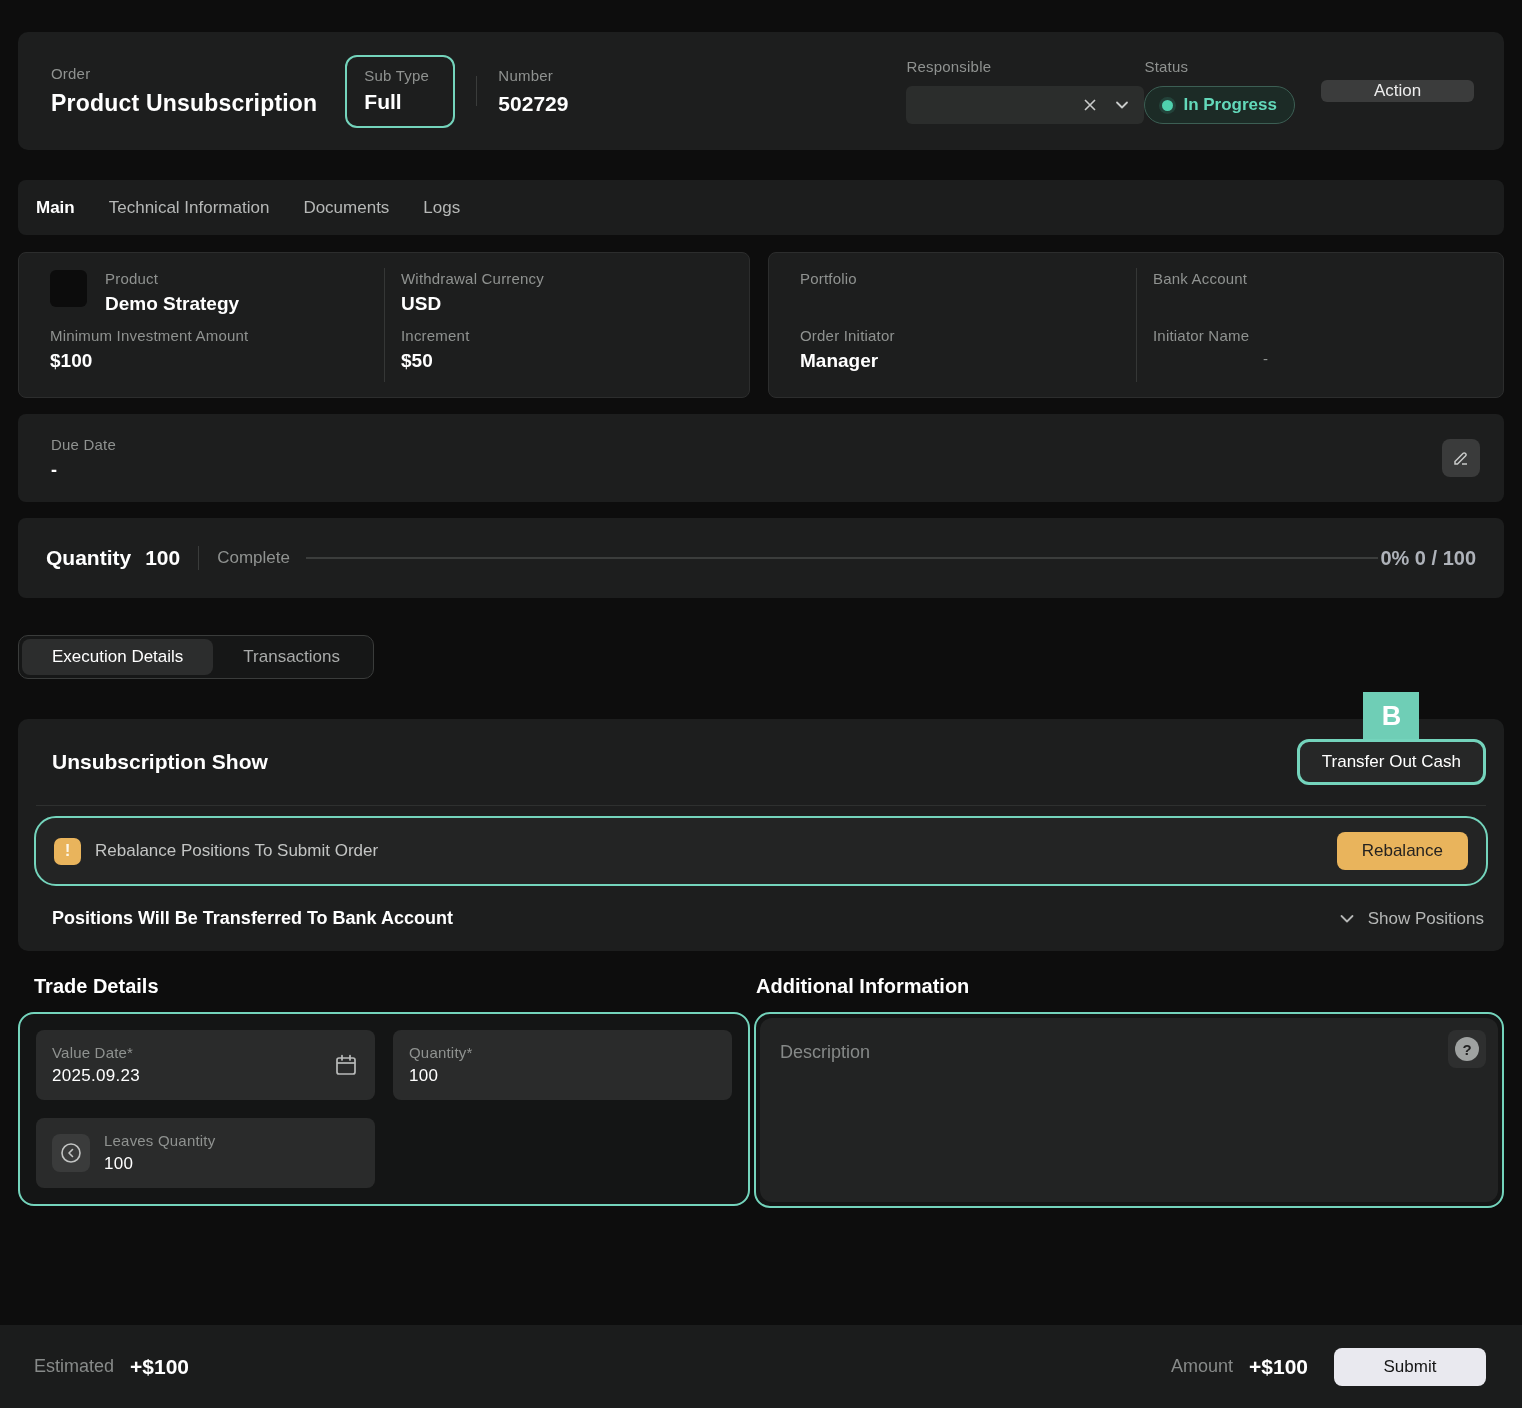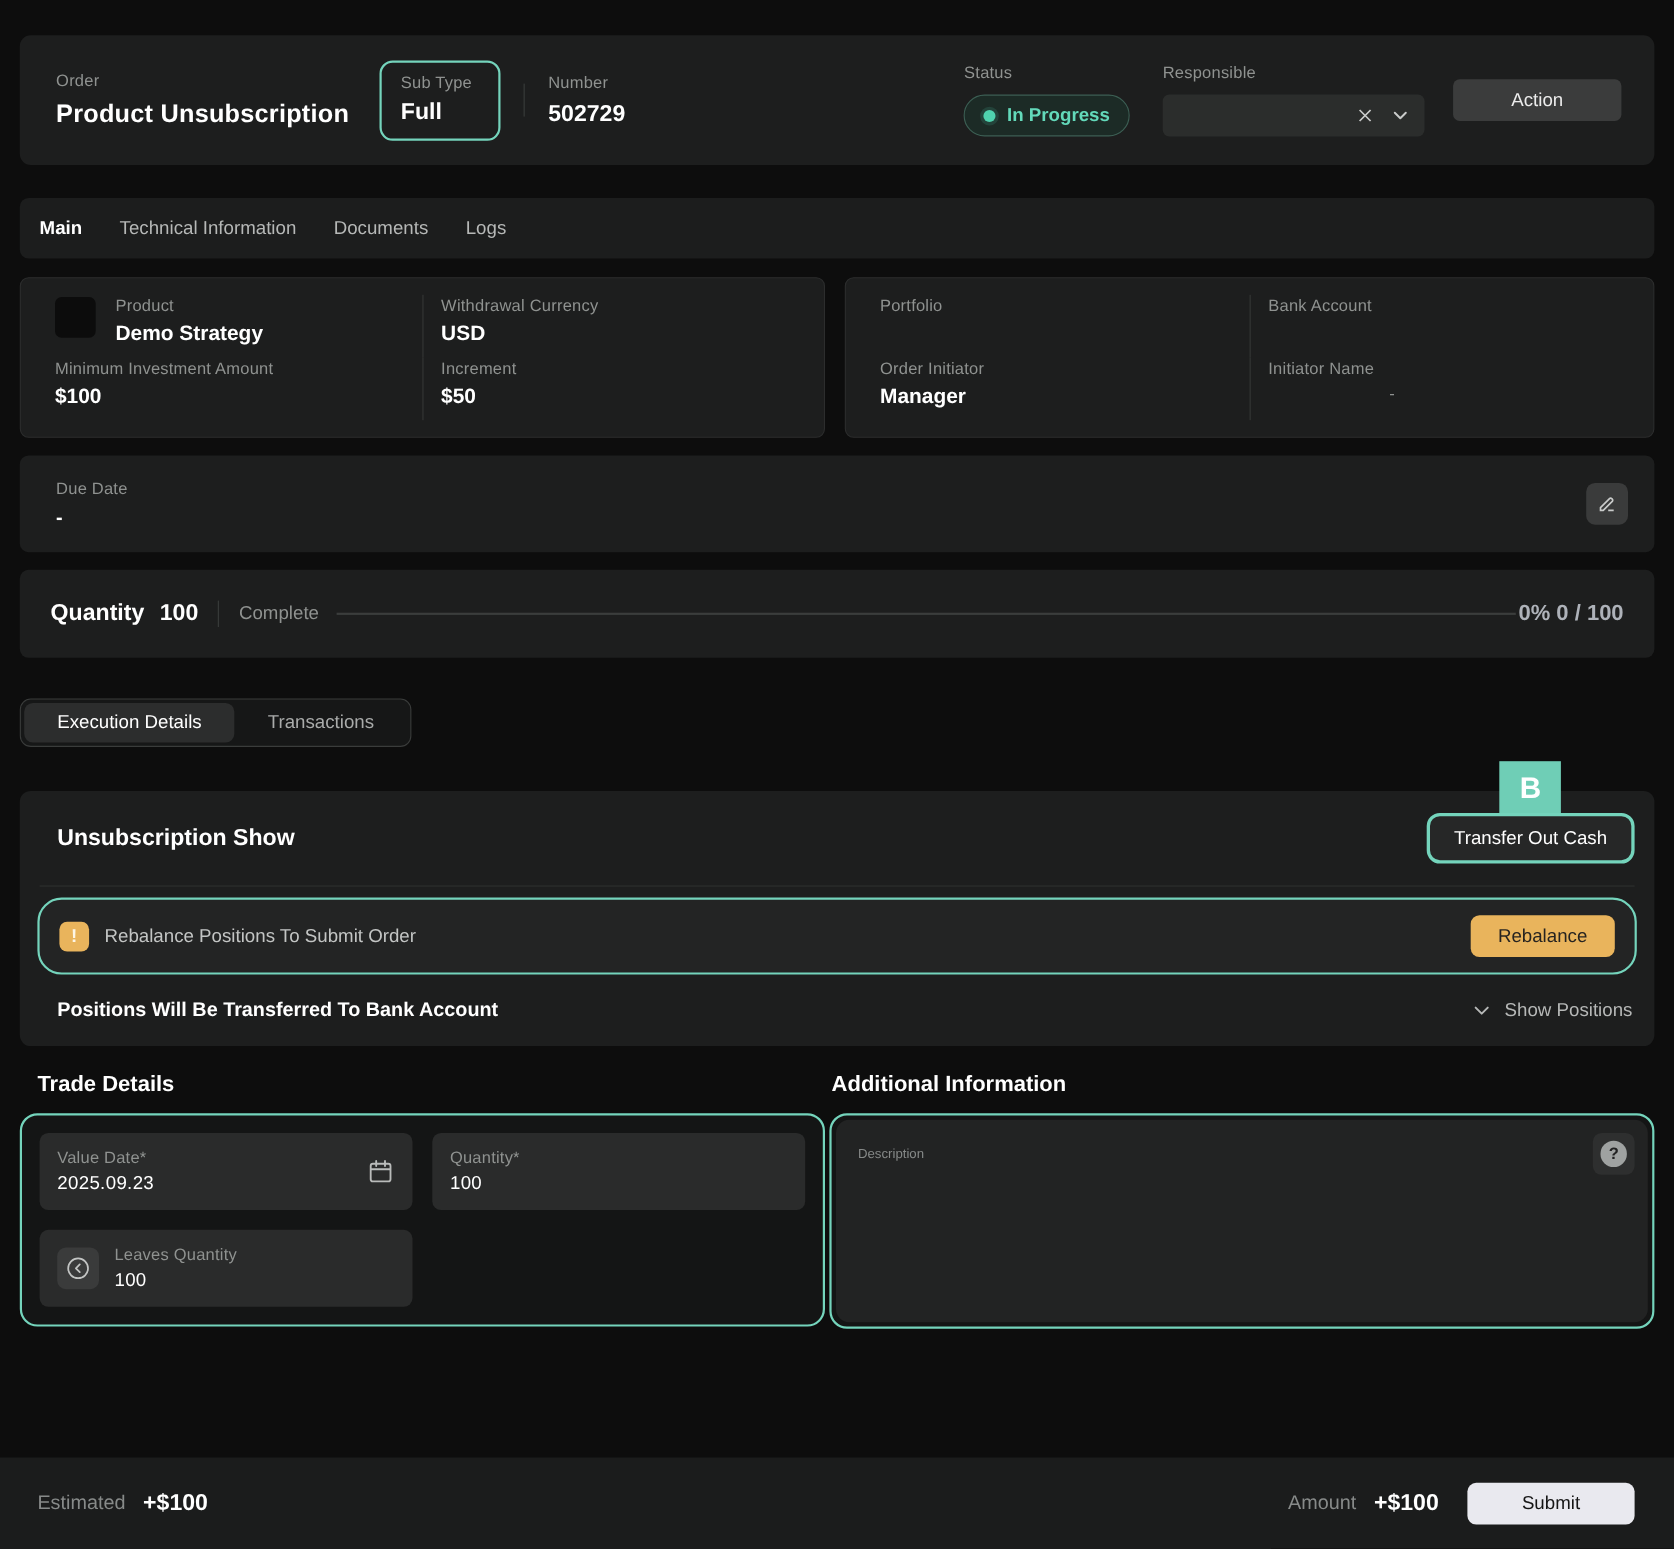--- a/index.html
+++ b/index.html
@@ -40,21 +40,21 @@
   .status-dot { width:11px; height:11px; border-radius:50%; background:#4fd2ae;
     box-shadow:0 0 0 3px rgba(79,210,174,.15); }
   .status-text { color:#63d9ba; font-size:17px; font-weight:bold; }
   .responsible-col { margin-left:30px; }
   .responsible-select {
     width:238px; height:38px; background:#2b2d2c; border-radius:6px;
     display:flex; align-items:center; justify-content:flex-end; gap:16px; padding:0 14px;
   }
   .icon-x, .icon-chev { color:#c9cbca; display:flex; align-items:center; }
   .action-btn {
-    margin-left:26px; width:153px; height:38px; background:#3b3c3c; border:none;
+    margin-left:26px; width:153px; height:22px; background:#3b3c3c; border:none;
     border-radius:6px; color:#ececec; font-size:17px; font-family:inherit; cursor:pointer;
   }
 
   
   .tabbar {
     margin-top:30px; height:55px; background:#1c1d1d; border-radius:8px;
     display:flex; align-items:center; gap:34px; padding:0 18px;
   }
   .tab { font-size:17px; color:#b6b8b7; cursor:pointer; }
   .tab.active { color:#fff; font-weight:bold; }
@@ -174,21 +174,21 @@
     width:38px; height:38px; background:#3a3b3b; border:none; border-radius:8px;
     display:flex; align-items:center; justify-content:center; color:#c2c4c3;
     margin-right:14px; flex:none; cursor:pointer;
   }
   .addinfo-box {
     border:2px solid #74d4bc; border-radius:16px; background:#141515; height:196px; position:relative;
     padding:4px;
   }
   .desc-area {
     width:100%; height:100%; background:#222323; border:none; border-radius:12px; resize:none;
-    padding:24px 60px 20px 20px; color:#e8e8e8; font-size:12px; font-family:inherit; outline:none;
+    padding:24px 60px 20px 20px; color:#e8e8e8; font-size:18px; font-family:inherit; outline:none;
   }
   .desc-area::placeholder { color:#868988; }
   .help-btn {
     position:absolute; top:16px; right:16px; width:38px; height:38px; background:#2e2f2f;
     border:none; border-radius:8px; display:flex; align-items:center; justify-content:center; cursor:pointer;
   }
   .help-circle {
     width:24px; height:24px; border-radius:50%; background:#9fa2a1; color:#222;
     font-size:15px; font-weight:bold; display:flex; align-items:center; justify-content:center;
   }
@@ -219,40 +219,40 @@
     <div class="subtype-box">
       <div class="label">Sub Type</div>
       <div class="big-val">Full</div>
     </div>
     <div class="vdiv"></div>
     <div class="hc-number">
       <div class="label">Number</div>
       <div class="big-val">502729</div>
     </div>
     <div class="hc-spacer"></div>
-    <div class="hc-col">
-      <div class="label">Status</div>
-      <div class="status-pill">
-        <span class="status-dot"></span>
-        <span class="status-text">In Progress</span>
-      </div>
-    </div>
     <div class="hc-col responsible-col">
       <div class="label">Responsible</div>
       <div class="responsible-select">
         <span class="icon-x">
           <svg width="16" height="16" viewBox="0 0 16 16">
               <path d="M3 3 L13 13 M13 3 L3 13" stroke="currentColor" stroke-width="1.6" fill="none"></path>
             </svg>
         </span>
         <span class="icon-chev">
           <svg width="16" height="16" viewBox="0 0 16 16">
               <path d="M3 5.5 L8 10.5 L13 5.5" stroke="currentColor" stroke-width="1.8" fill="none" stroke-linecap="round" stroke-linejoin="round"></path>
             </svg>
         </span>
+      </div>
+    </div>
+    <div class="hc-col">
+      <div class="label">Status</div>
+      <div class="status-pill">
+        <span class="status-dot"></span>
+        <span class="status-text">In Progress</span>
       </div>
     </div>
     <button class="action-btn">Action</button>
   </div>
 
   
   <div class="tabbar">
     <div class="tab active">Main</div>
     <div class="tab">Technical Information</div>
     <div class="tab">Documents</div>

